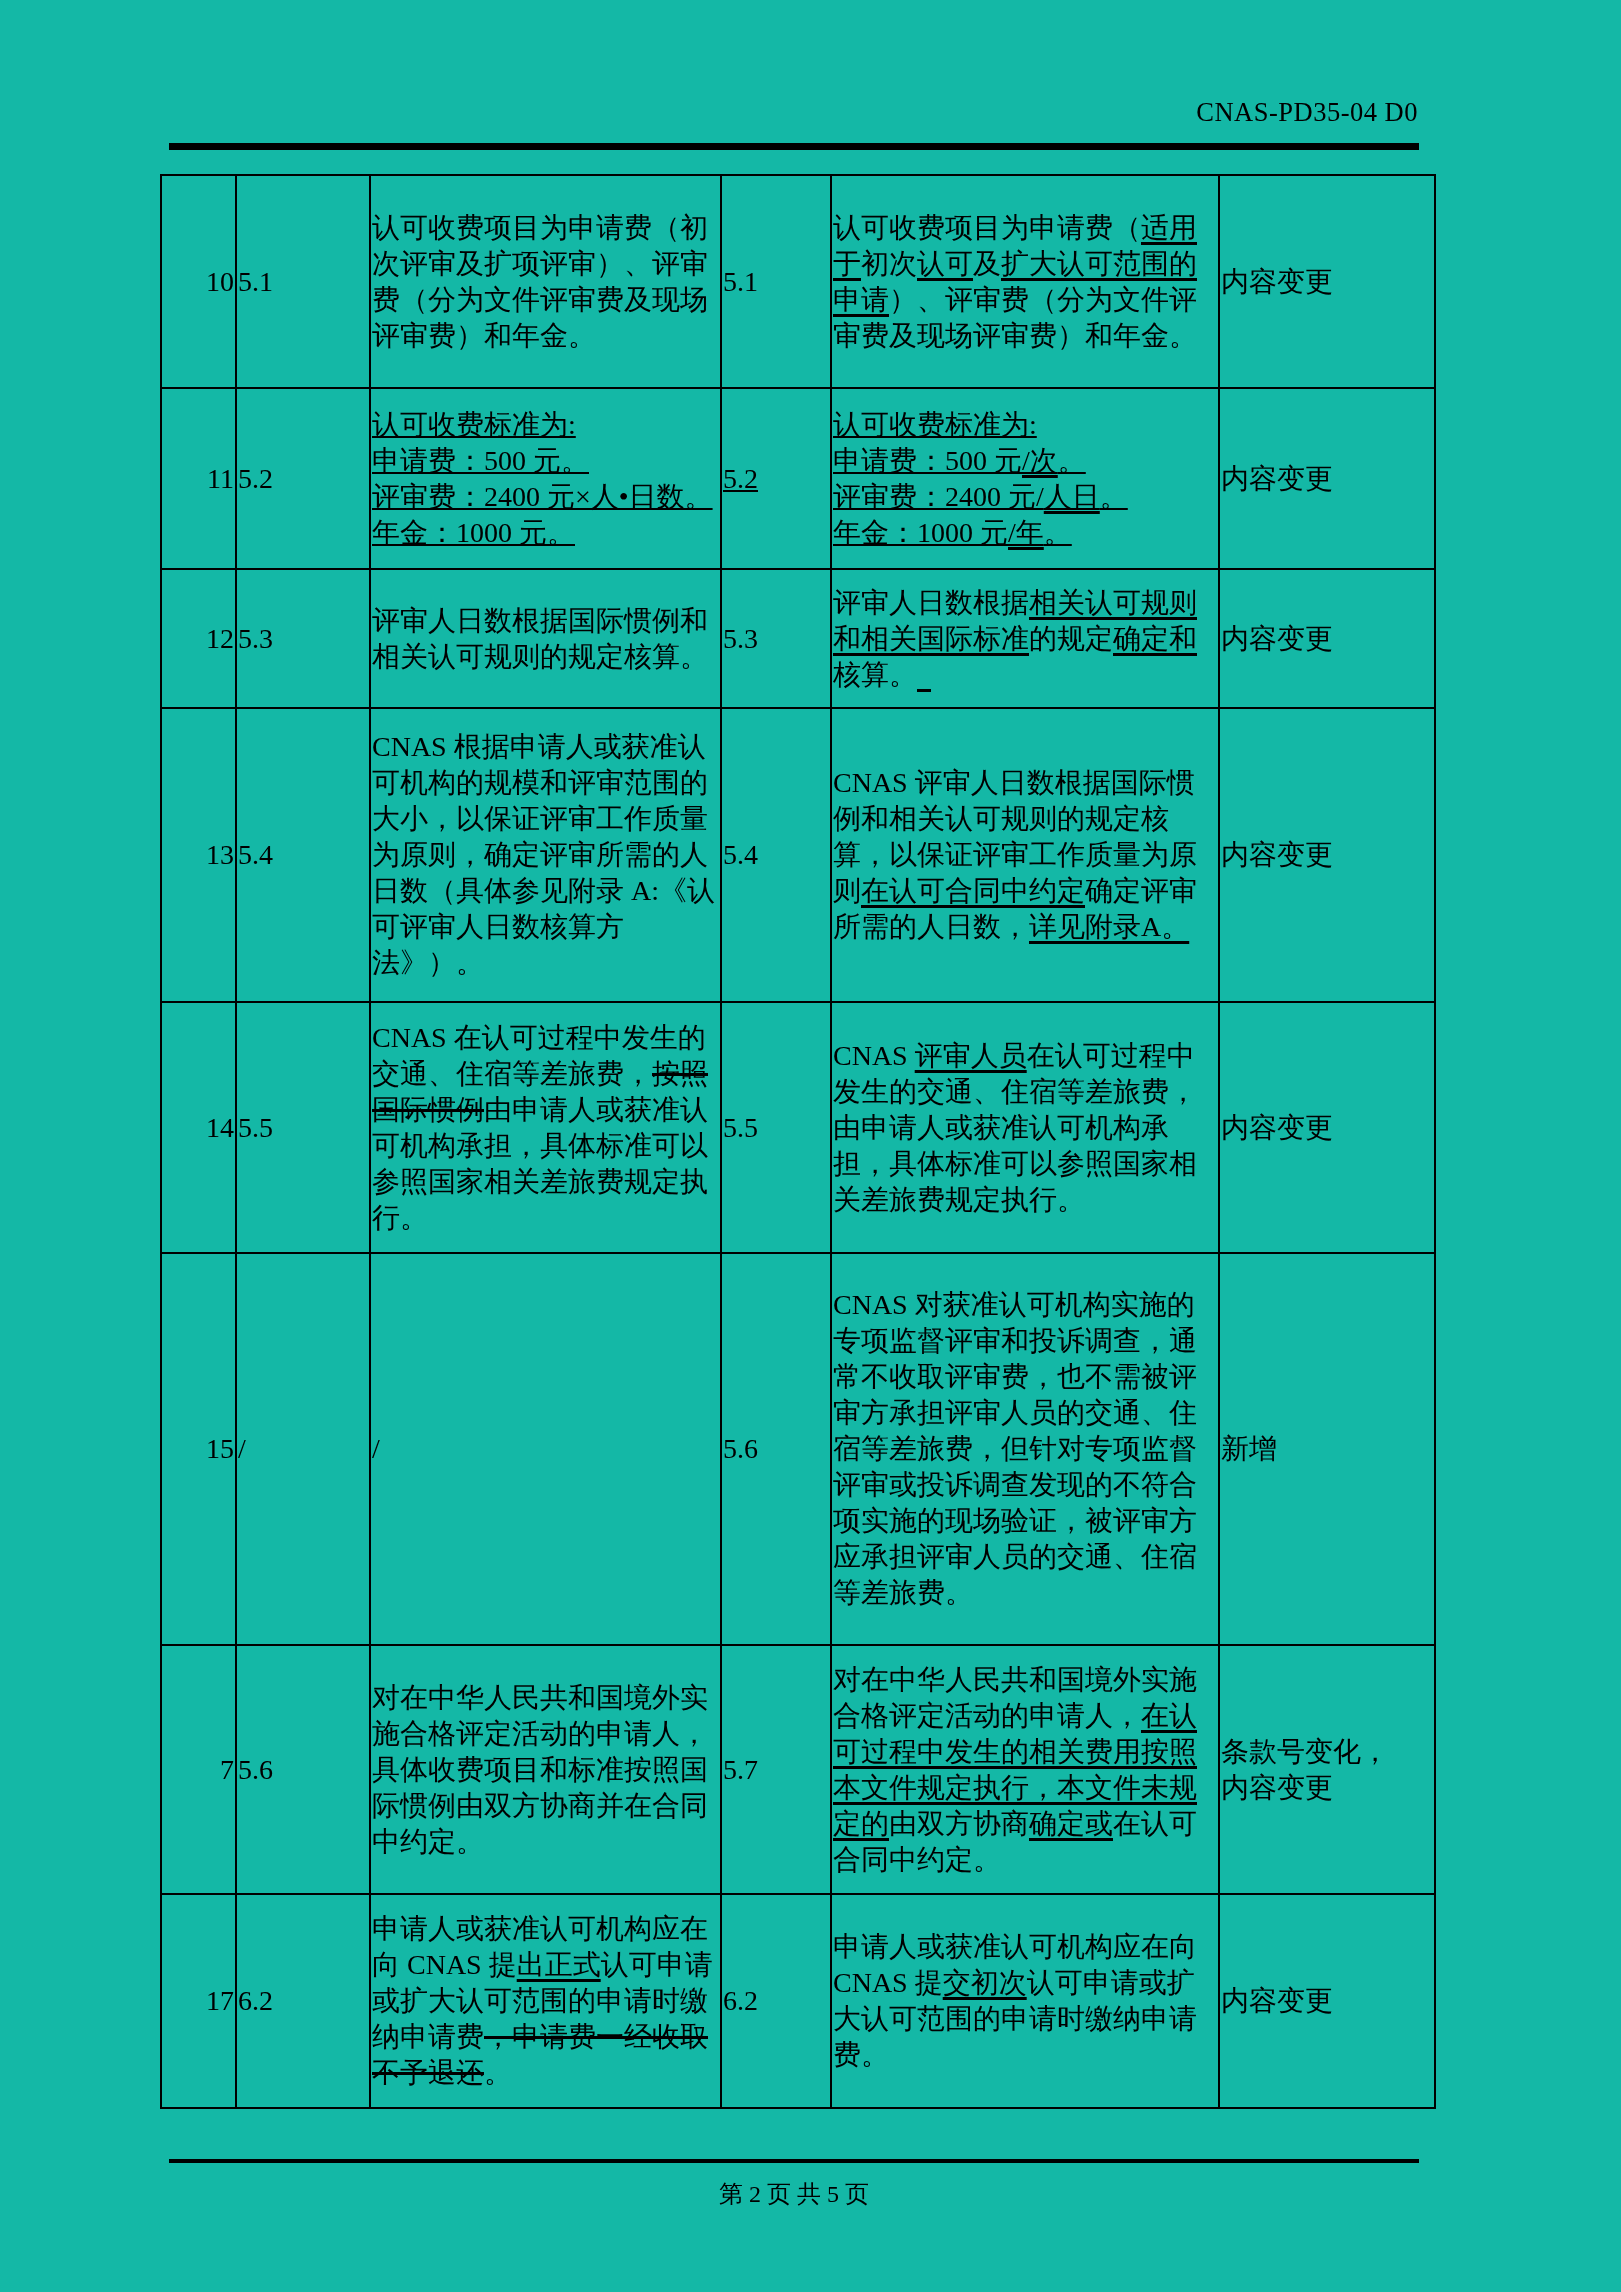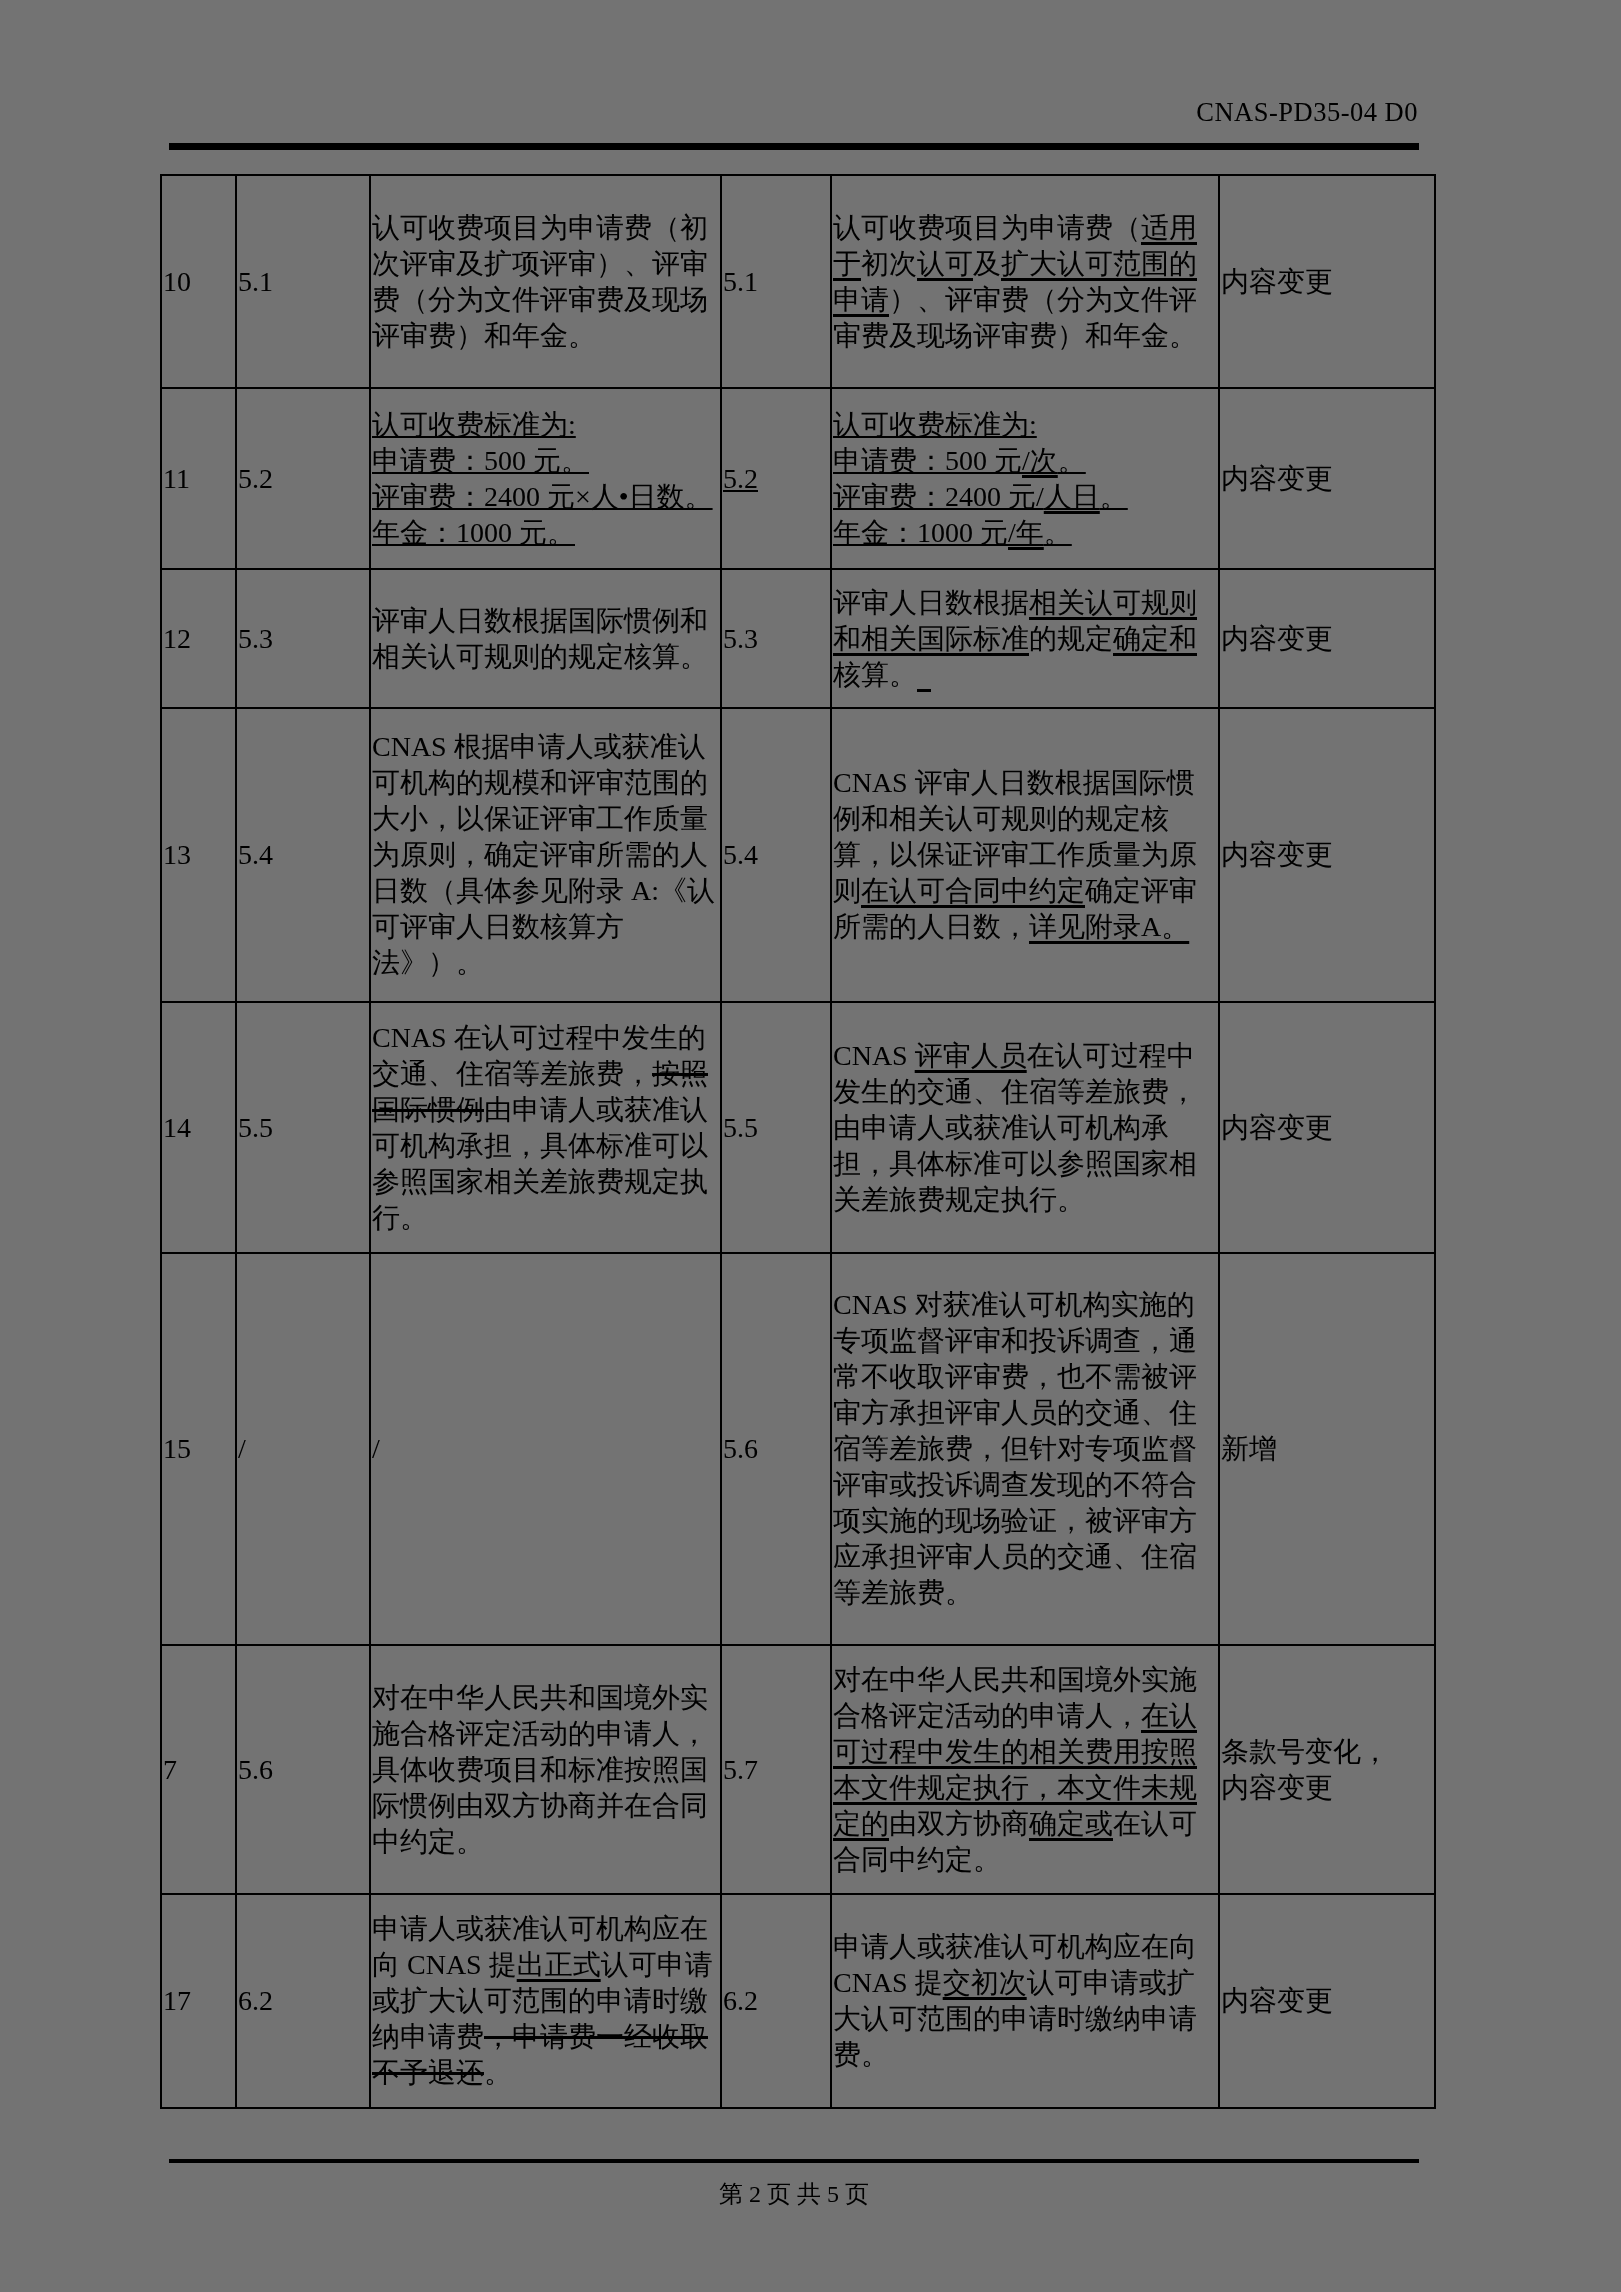--- a/index.html
+++ b/index.html
@@ -1,20 +1,20 @@
 <!DOCTYPE html>
 <html><head>
 <meta charset="utf-8">
 <style>
   html,body { margin:0; padding:0; background:#e8e8e8; }
   .page {
     position: relative;
     width: 1621px;
     height: 2293px;
-    background: #737373;
+    background: #14b8a6;
     font-family: "Liberation Serif", "DejaVu Serif", serif;
     color: #000;
     margin: 0 auto;
     overflow: hidden;
   }
   .doc-code {
     position: absolute;
     top: 97px;
     right: 203px;
     font-size: 26.5px;
@@ -37,21 +37,21 @@
     table-layout: fixed;
     font-size: 28px;
     line-height: 36px;
   }
   table.change-log td {
     border: 2.9px solid #000;
     vertical-align: middle;
     padding: 1px;
     overflow: hidden;
   }
-  td.c-no   { text-align: left; }
+  td.c-no   { text-align: right; }
   td.c-oldc { padding-left: 11.8px; }
   td.c-oldt { padding: 9.8px 9.8px 9.8px 13.7px; }
   td.c-newc { padding-left: 13.7px; }
   td.c-newt { padding: 9.8px 16.7px 9.8px 15.7px; }
   td.c-chg  { }
   td.va-top { vertical-align: top; padding-top: 3.9px; text-decoration: underline; }
   .cell-text, .cell-chg { white-space: pre-line; }
   .deco-u {
     text-decoration: underline;
     text-decoration-thickness: 2.5px;

